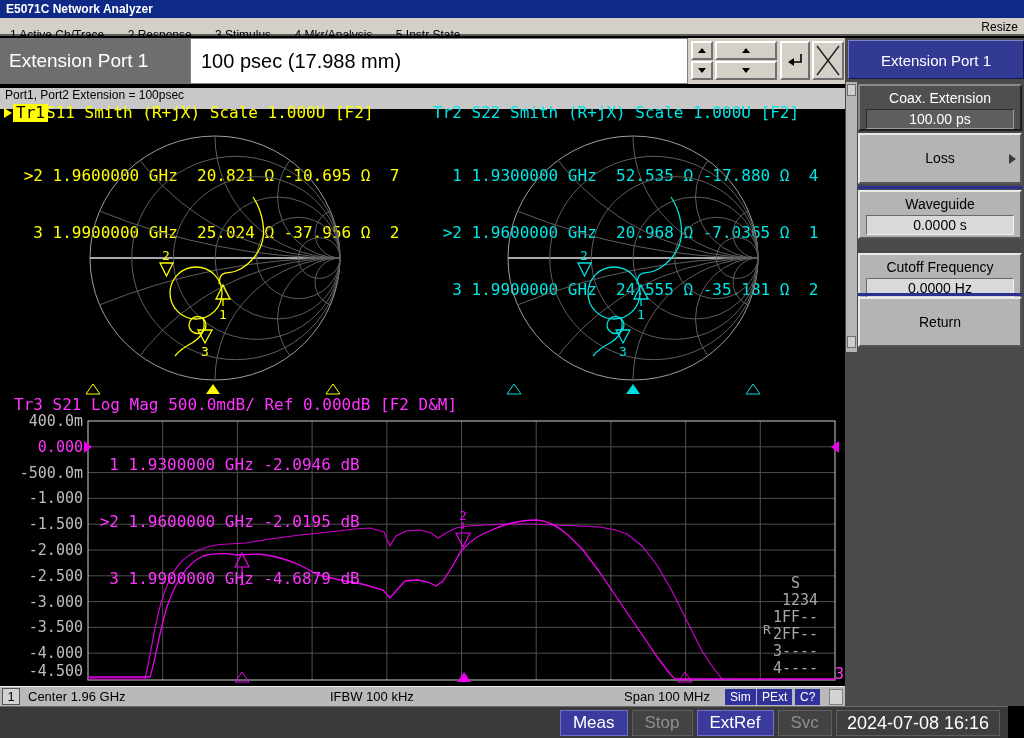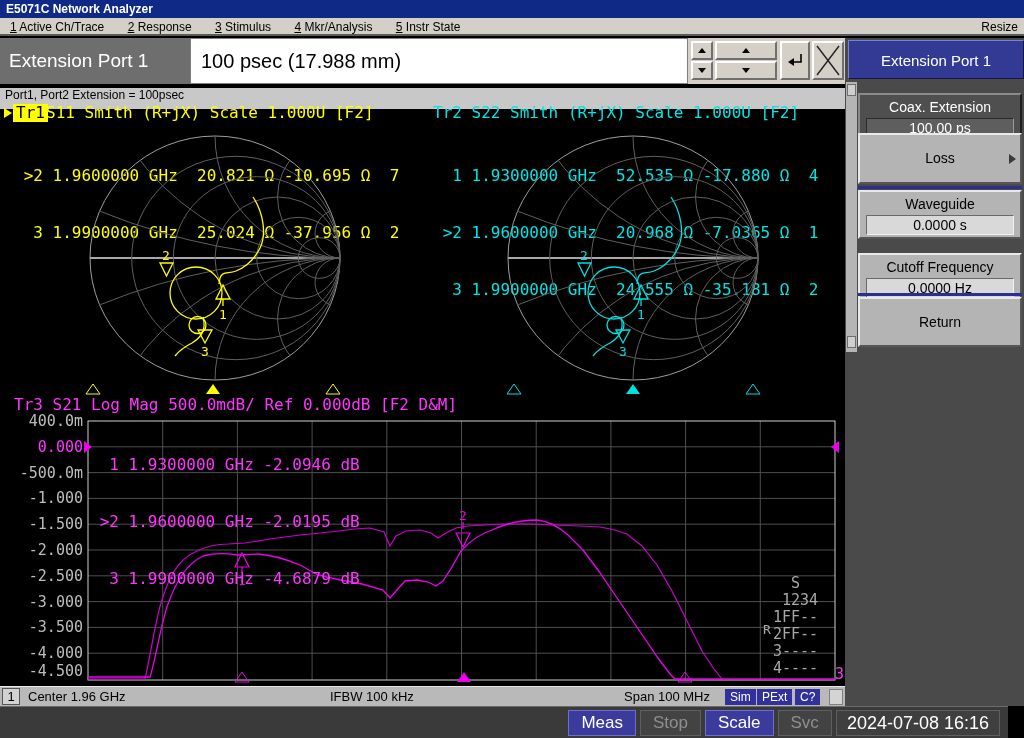--- a/index.html
+++ b/index.html
@@ -6,21 +6,21 @@
   html,body { width:1024px; height:738px; background:#000; overflow:hidden; }
   body { font-family:"Liberation Sans", sans-serif; position:relative; }
   .abs { position:absolute; }
   .mono { font-family:"DejaVu Sans Mono", monospace; white-space:pre; }
 
   
   #titlebar { left:0; top:0; width:1024px; height:18px; background:#0e2a86; color:#fff;
               font-size:12px; font-weight:bold; line-height:18px; padding-left:6px; }
   #menubar { left:0; top:18px; width:1024px; height:18px; background:#d4d0c8;
              border-bottom:2px solid #5a5a5a; font-size:12px; color:#000; }
-  .menu-item { display:inline-block; padding:2px 10px; line-height:14px; }
+  .menu-item { display:inline-block; padding:2px 10px; line-height:14px;margin-top:8px; }
   #menu-resize { position:absolute; right:6px; top:2px; line-height:14px; }
 
   
   #entrybar { left:0; top:38px; width:845px; height:46px; background:#d4d0c8; }
   #entry-label { left:0; top:0; width:190px; height:46px; background:#6e6e6e; color:#fff;
                  font-size:19px; line-height:46px; padding-left:9px; }
   #entry-input { left:190px; top:0; width:498px; height:46px; background:#fff; color:#000;
                  font-size:20px; line-height:44px; padding-left:10px; border:1px solid #808080; }
   .btn3d { background:#d4d0c8; border-top:2px solid #fdfdfd; border-left:2px solid #fdfdfd;
            border-right:2px solid #6f6f6f; border-bottom:2px solid #6f6f6f;
@@ -306,21 +306,21 @@
   <div class="mono" id="cal-r">R</div>
   <div class="mono" id="trace3-num">3</div>
 </div>
 
 <div class="abs" id="sidebar">
   <div class="abs" id="sk-title">Extension Port 1</div>
   <div class="abs" id="sk-scroll">
     <div class="sk-handle" style="top:2px"></div>
     <div class="sk-handle" style="top:254px"></div>
   </div>
-  <div class="softkey sel" style="top:46px;height:47px;margin-top:9px;">
+  <div class="softkey sel" style="top:46px;height:47px;">
     <div class="lab">Coax. Extension</div>
     <div class="sk-val">100.00 ps</div>
   </div>
   <div class="softkey" style="top:95px;height:51px;">
     <div class="lab" style="margin-top:15px">Loss</div>
     <span class="sk-arrow"></span>
   </div>
   <div class="sk-sep" style="top:148px"></div>
   <div class="softkey" style="top:152px;height:49px;">
     <div class="lab">Waveguide</div>
@@ -343,16 +343,16 @@
   <span class="abs" style="left:624px;top:2px;">Span 100 MHz</span>
   <span class="badge" style="left:725px;">Sim</span>
   <span class="badge" style="left:757px;">PExt</span>
   <span class="badge" style="left:795px;">C?</span>
   <span id="empty-box"></span>
 </div>
 
 <div class="abs" id="instbar">
   <span class="ibadge on">Meas</span>
   <span class="ibadge off">Stop</span>
-  <span class="ibadge on">Scale</span>
+  <span class="ibadge on">ExtRef</span>
   <span class="ibadge off">Svc</span>
   <span id="datetime">2024-07-08 16:16</span>
 </div>
 
 </body></html>

